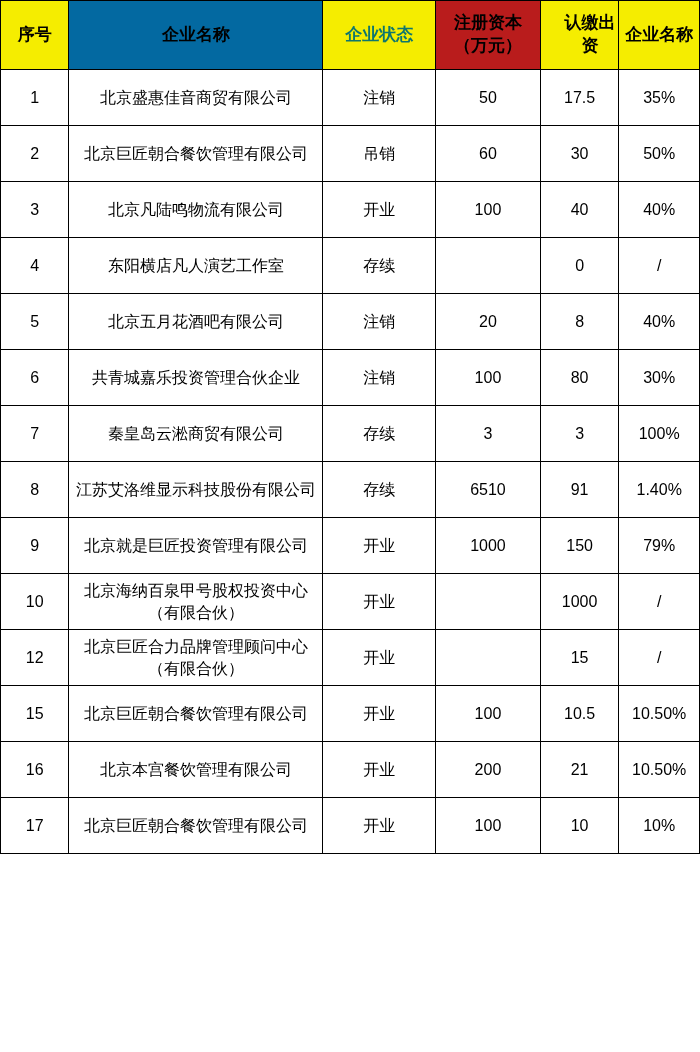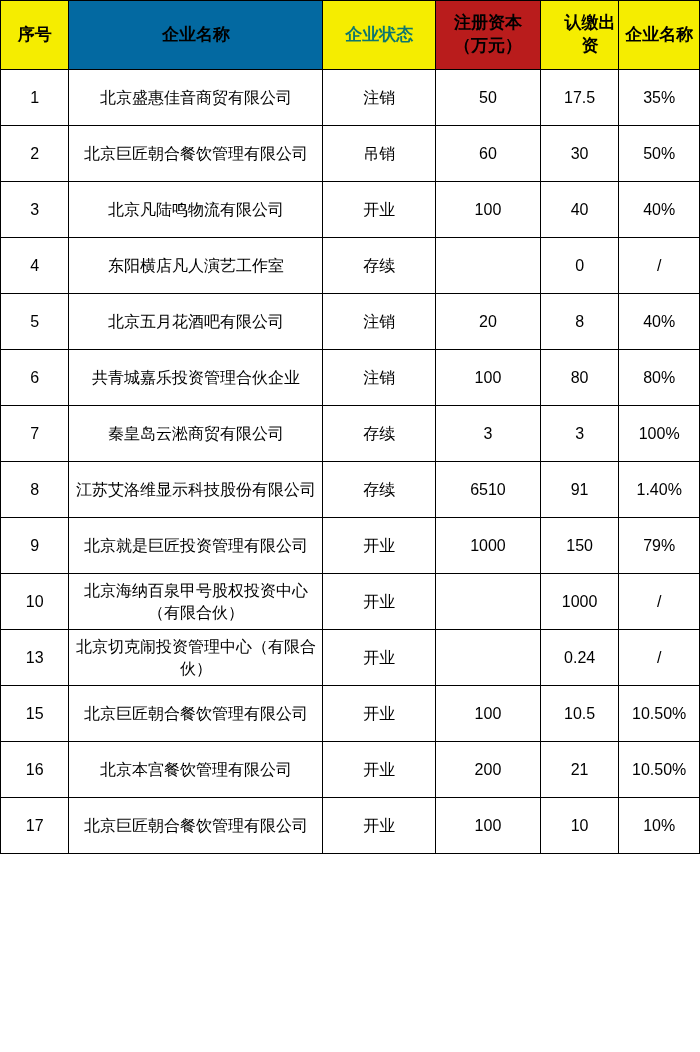--- a/index.html
+++ b/index.html
@@ -112,21 +112,21 @@
         <td>20</td>
         <td>8</td>
         <td>40%</td>
       </tr>
       <tr>
         <td>6</td>
         <td class="cell-name">共青城嘉乐投资管理合伙企业</td>
         <td>注销</td>
         <td>100</td>
         <td>80</td>
-        <td>80%</td>
+        <td>30%</td>
       </tr>
       <tr>
         <td>7</td>
         <td class="cell-name">秦皇岛云淞商贸有限公司</td>
         <td>存续</td>
         <td>3</td>
         <td>3</td>
         <td>100%</td>
       </tr>
       <tr>
@@ -147,25 +147,25 @@
       </tr>
       <tr>
         <td>10</td>
         <td class="cell-name">北京海纳百泉甲号股权投资中心（有限合伙）</td>
         <td>开业</td>
         <td></td>
         <td>1000</td>
         <td>/</td>
       </tr>
       <tr>
-        <td>13</td>
-        <td class="cell-name">北京切克闹投资管理中心（有限合伙）</td>
+        <td>12</td>
+        <td class="cell-name">北京巨匠合力品牌管理顾问中心（有限合伙）</td>
         <td>开业</td>
         <td></td>
-        <td>0.24</td>
+        <td>15</td>
         <td>/</td>
       </tr>
       <tr>
         <td>15</td>
         <td class="cell-name">北京巨匠朝合餐饮管理有限公司</td>
         <td>开业</td>
         <td>100</td>
         <td>10.5</td>
         <td>10.50%</td>
       </tr>

